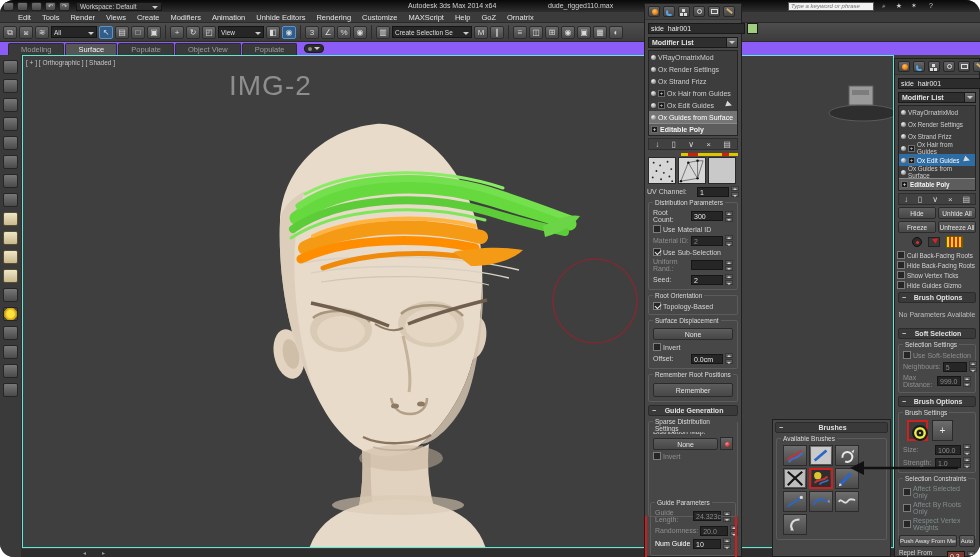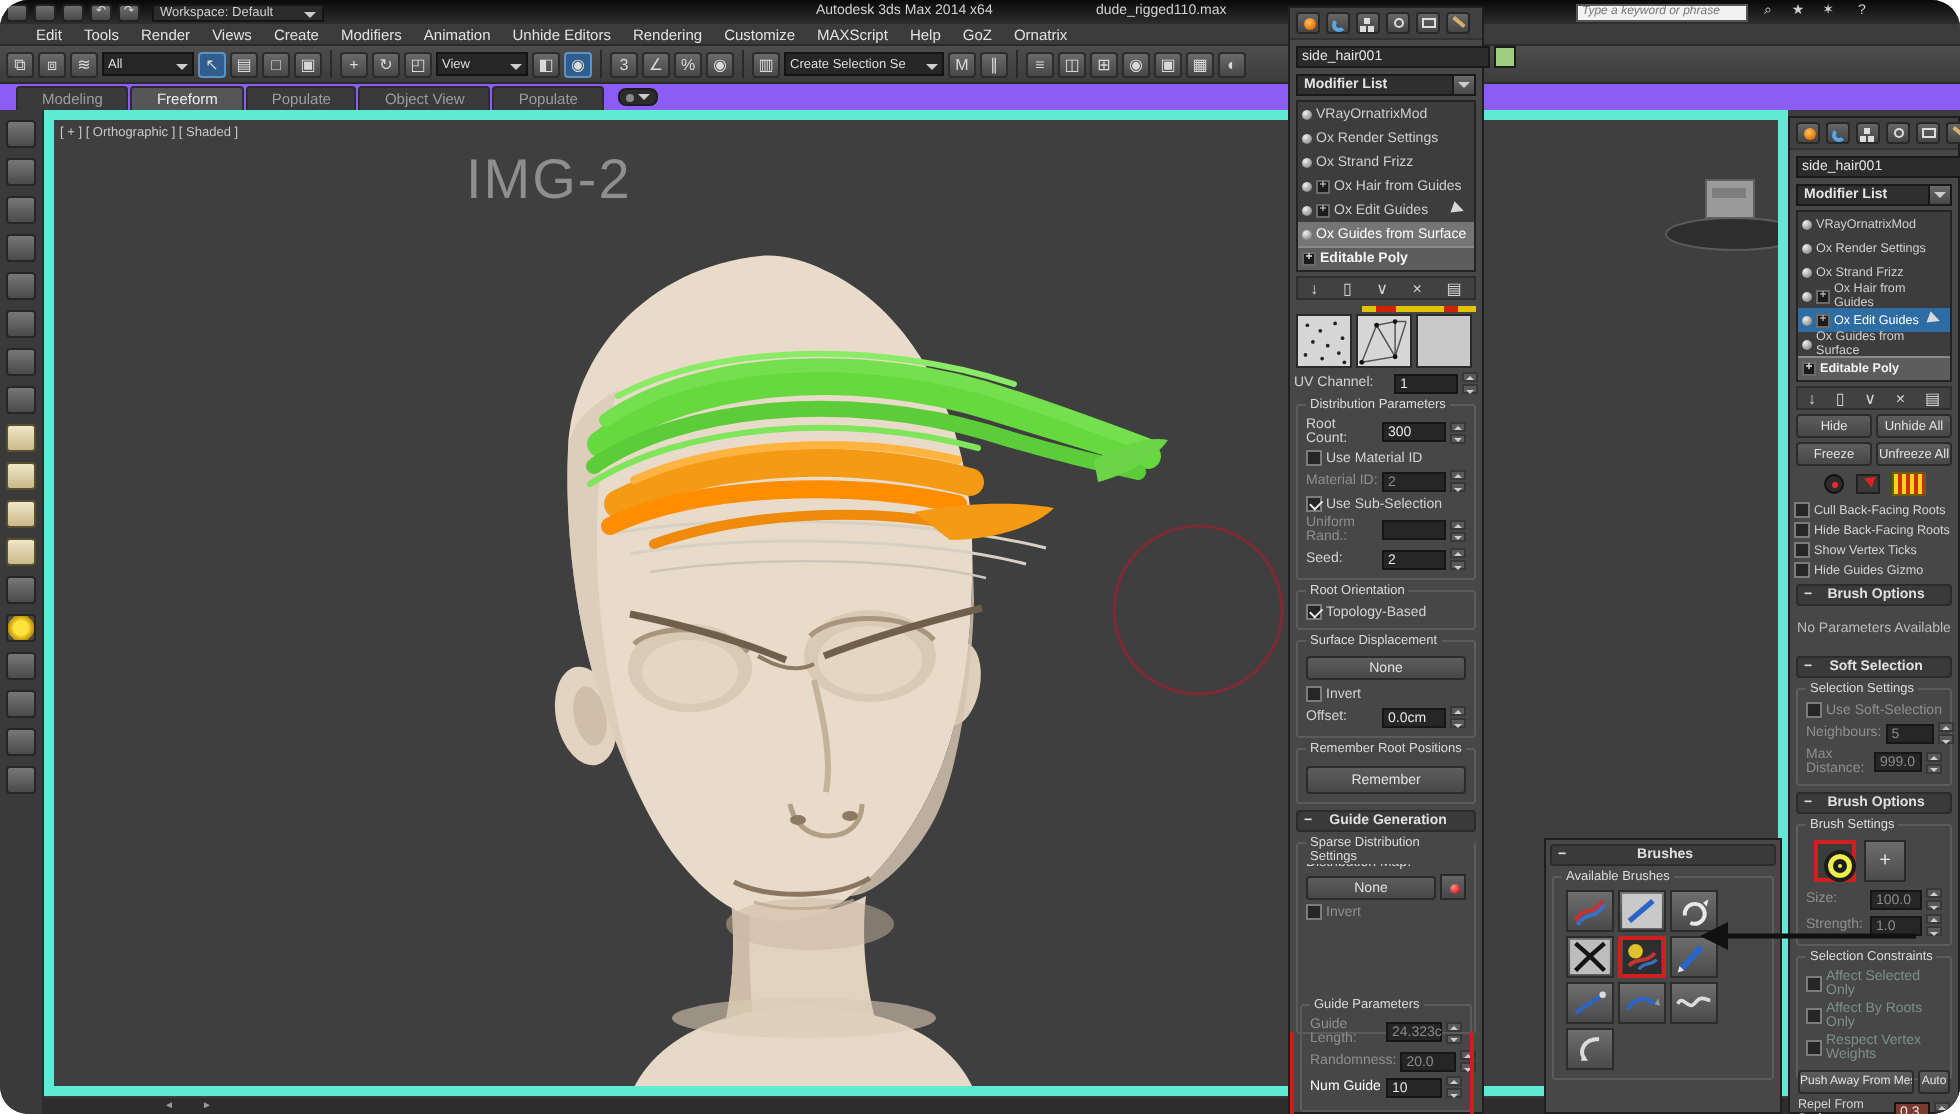--- a/index.html
+++ b/index.html
@@ -34,21 +34,21 @@
   .tabpill { width:20px; height:9px; margin-left:6px; margin-bottom:2px; background:#2c2c2c; border-radius:4px; border:1px solid #1d1d1d; display:flex; align-items:center; justify-content:center; gap:2px; }
   .tabpill i { width:4px; height:4px; border-radius:50%; background:#888; }
 
   
   .leftrail { position:absolute; left:0; top:55px; width:22px; height:502px; background:#3a3a3a; border-right:1px solid #2d2d2d; display:flex; flex-direction:column; align-items:center; gap:5px; padding-top:5px; }
   .lico { width:15px; height:14px; background:linear-gradient(#777,#4a4a4a); border:1px solid #262626; border-radius:2px; flex:none; }
   .lico.cream { background:linear-gradient(#efe7c8,#c9b98c); border-color:#57502f; }
   .lico.sun { background:radial-gradient(circle,#ffe23e 40%,#b98a00 75%,#4a4a4a 76%); border-color:#262626; }
 
   
-  .viewport { position:absolute; left:22px; top:55px; width:872px; height:493px; background:#3f3f3f; border:5px solid #5eead4; overflow:hidden; }
+  .viewport { position:absolute; left:22px; top:55px; width:872px; height:493px; background:#3f3f3f; border:1px solid #5eead4; overflow:hidden; }
   .vplabel { position:absolute; left:3px; top:3px; font-size:6.5px; color:#c8c8c8; }
   .img2 { position:absolute; left:206px; top:14px; font-size:28px; color:#8e8e8e; letter-spacing:1px; }
   .bottombar { position:absolute; left:22px; top:549px; width:872px; height:8px; background:#2d2d2d; display:flex; align-items:center; gap:14px; padding-left:60px; }
   .bottombar span { font-size:5px; color:#999; }
 
   
   .panel { position:absolute; background:#474747; border:1px solid #1f1f1f; font-size:7px; color:#cfcfcf; }
   .ptabs { display:flex; gap:3px; padding:2px 3px; border-bottom:1px solid #333; background:#404040; }
   .ptico { width:12px; height:11px; background:linear-gradient(#666,#454545); border:1px solid #282828; border-radius:2px; position:relative; flex:none; }
   .ptico .dot-o { position:absolute; left:2.5px; top:2px; width:6px; height:6px; border-radius:50%; background:radial-gradient(circle at 40% 35%,#ffc266,#e67300 70%); }
@@ -208,21 +208,21 @@
     <span class="tico">◫</span>
     <span class="tico">⊞</span>
     <span class="tico">◉</span>
     <span class="tico">▣</span>
     <span class="tico">▦</span>
     <span class="tico">◐</span>
   </div>
 
   <div class="tabs">
     <span class="tab">Modeling</span>
-    <span class="tab active">Freeform</span>
+    <span class="tab active">Surface</span>
     <span class="tab">Populate</span>
     <span class="tab">Object View</span>
     <span class="tab">Populate</span>
     <span class="tabpill">
         <i></i>
         <span class="caret" style="margin-top:2px;"></span>
       </span>
   </div>
 
   <div class="leftrail">

